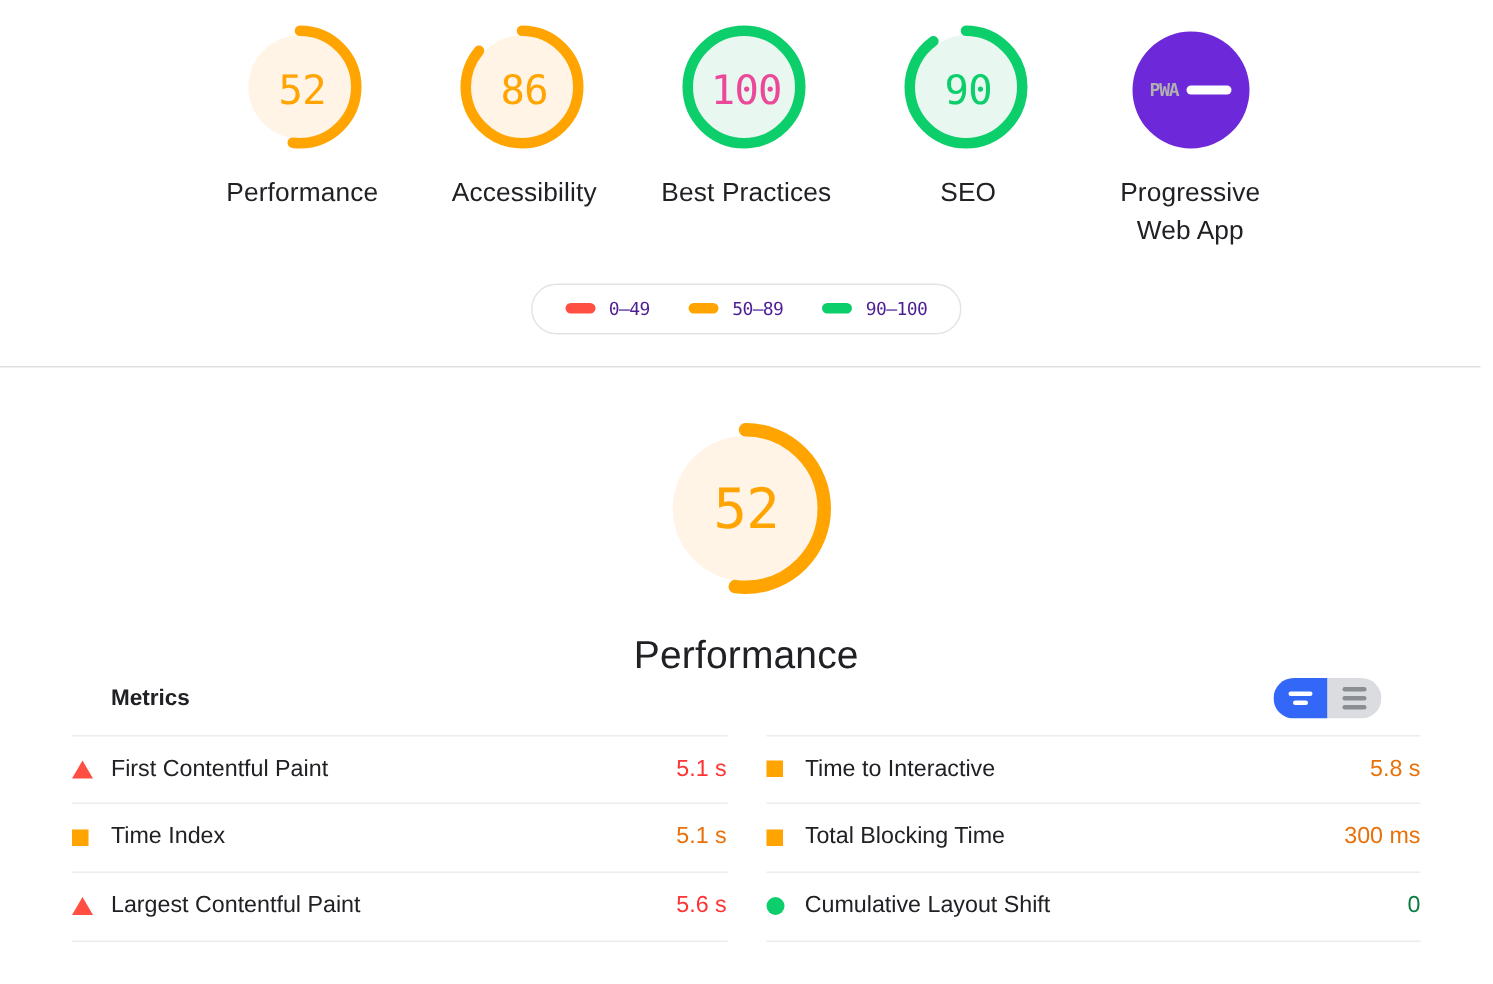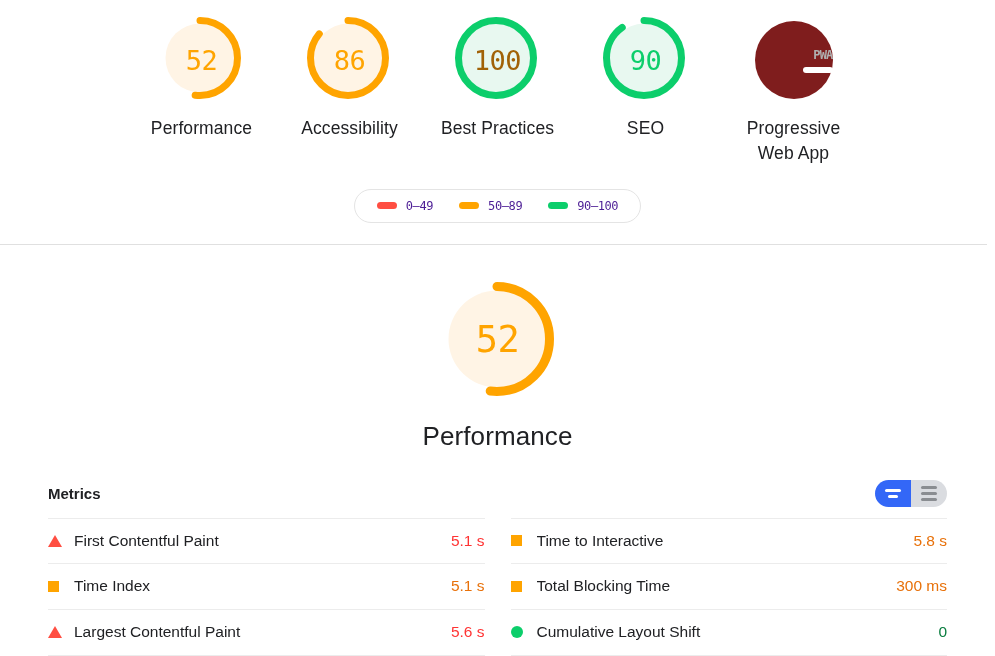--- a/index.html
+++ b/index.html
@@ -44,23 +44,23 @@
     font-size: 17.5px;
     color: #202124;
     text-align: center;
     line-height: 1.45;
     letter-spacing: 0.1px;
   }
   
   .pwa-circle {
     width: 78px; height: 78px;
     border-radius: 50%;
-    background: #7f1d1d;
-    display: flex; flex-direction: column;
-    align-items: flex-end; justify-content: center;
+    background: #6d28d9;
+    display: flex; flex-direction: row;
+    align-items: center; justify-content: center;
     gap: 5px;
   }
   .pwa-text {
     font-family: "DejaVu Sans Mono", monospace;
     font-size: 12px;
     font-weight: bold;
     color: #b0b0b0;
     letter-spacing: -0.8px;
   }
   .pwa-dash {
@@ -115,22 +115,21 @@
   .big-title {
     margin-top: 22px;
     font-size: 26px;
     color: #202124;
     letter-spacing: 0.1px;
   }
 
   
   .metrics-head {
     display: flex; align-items: center; justify-content: space-between;
-    padding: 0 48px;
-    margin-top: 28px;
+    padding: 0 74px;
   }
   .metrics-title {
     font-size: 15px;
     font-weight: bold;
     color: #202124;
   }
   .toggle {
     display: flex;
     border-radius: 14px;
     overflow: hidden;
@@ -215,21 +214,21 @@
           <span class="gauge-score" style="color: rgb(255, 164, 0); text-align: right;">86</span>
         </div>
         <div class="gauge-label">Accessibility</div>
       </div>
       <div class="gauge-cell">
         <div class="gauge-wrap">
           <svg width="84" height="84" viewBox="0 0 84 84">
     <circle cx="42" cy="42" r="34.5" fill="#e8f8f0"></circle>
     <circle cx="42" cy="42" r="37.5" fill="none" stroke="#0cce6b" stroke-width="7" stroke-linecap="round" stroke-dasharray="235.61944901923448 0" transform="rotate(-90 42 42)"></circle>
   </svg>
-          <span class="gauge-score" style="color: #a16207;">100</span>
+          <span class="gauge-score" style="color: #ec4899;">100</span>
         </div>
         <div class="gauge-label">Best Practices</div>
       </div>
       <div class="gauge-cell">
         <div class="gauge-wrap">
           <svg width="84" height="84" viewBox="0 0 84 84">
     <circle cx="42" cy="42" r="34.5" fill="#e8f8f0"></circle>
     <circle cx="42" cy="42" r="37.5" fill="none" stroke="#0cce6b" stroke-width="7" stroke-linecap="round" stroke-dasharray="212.05750411731103 23.561944901923454" transform="rotate(-90 42 42)"></circle>
   </svg>
           <span class="gauge-score" style="color: rgb(12, 206, 107);">90</span>

